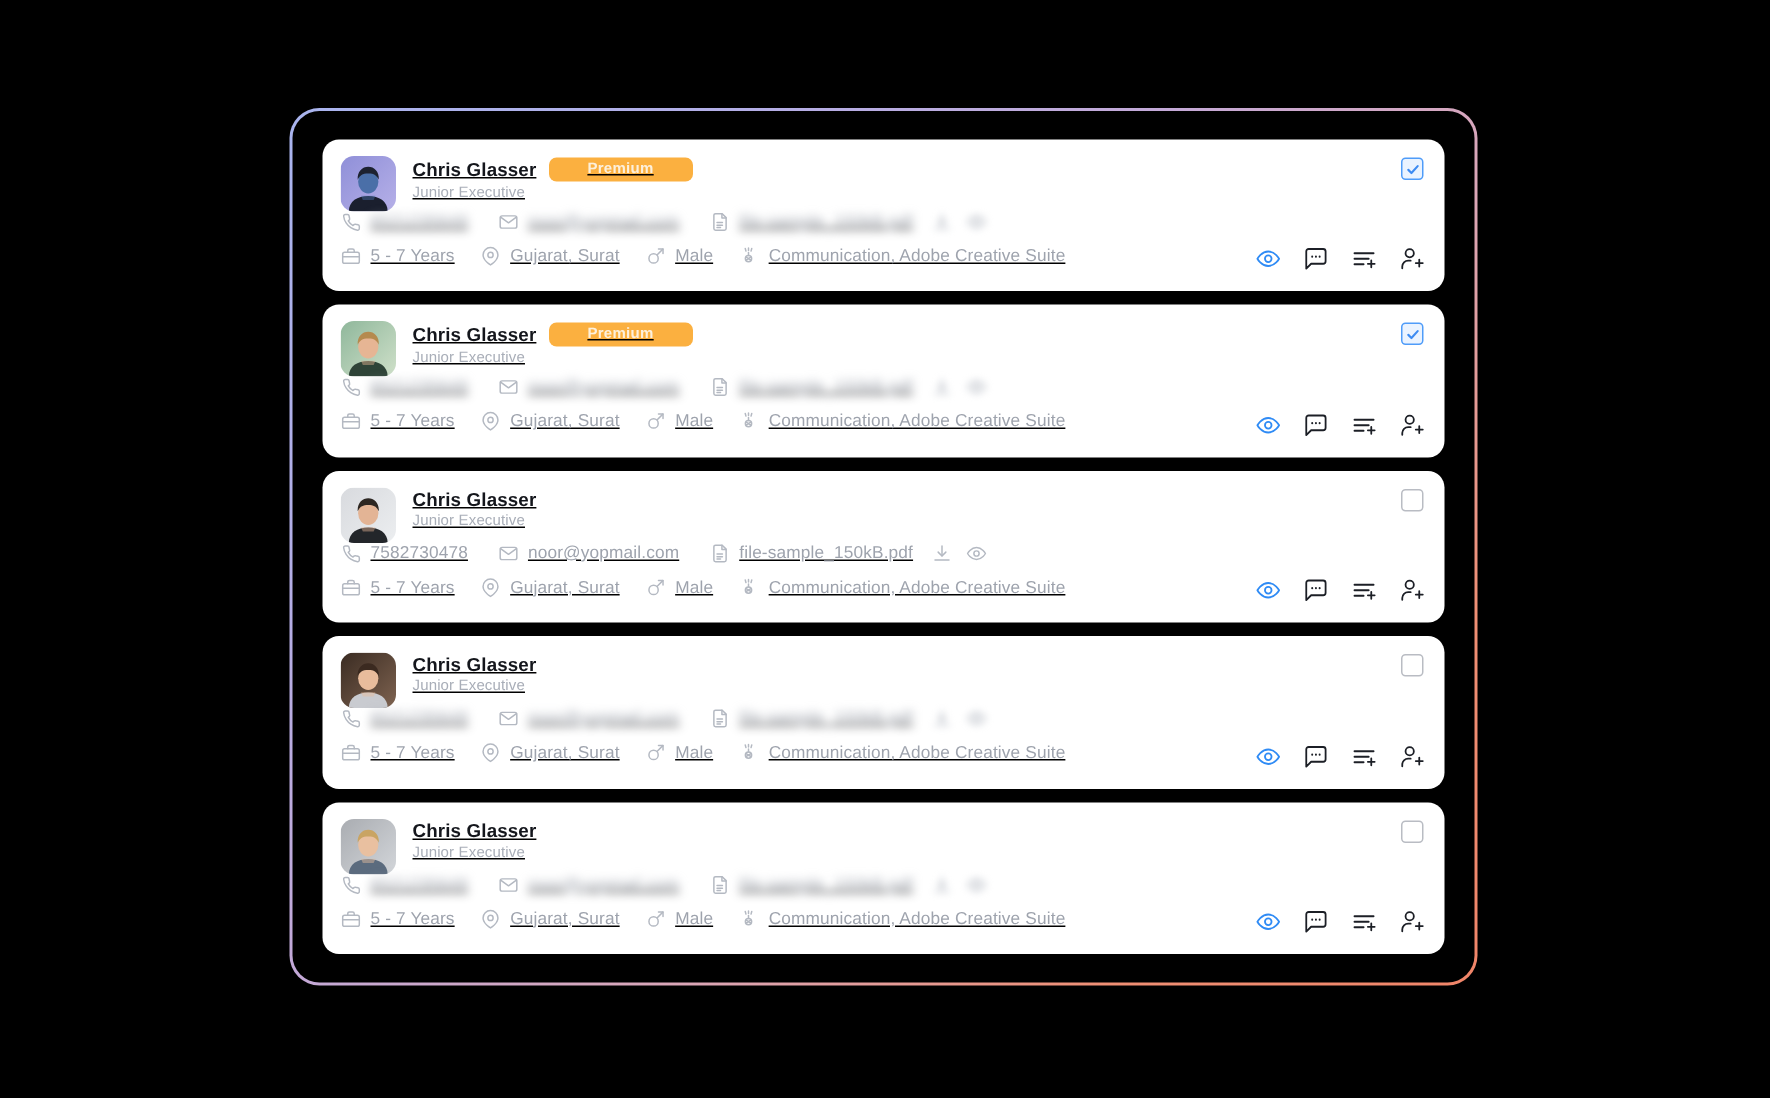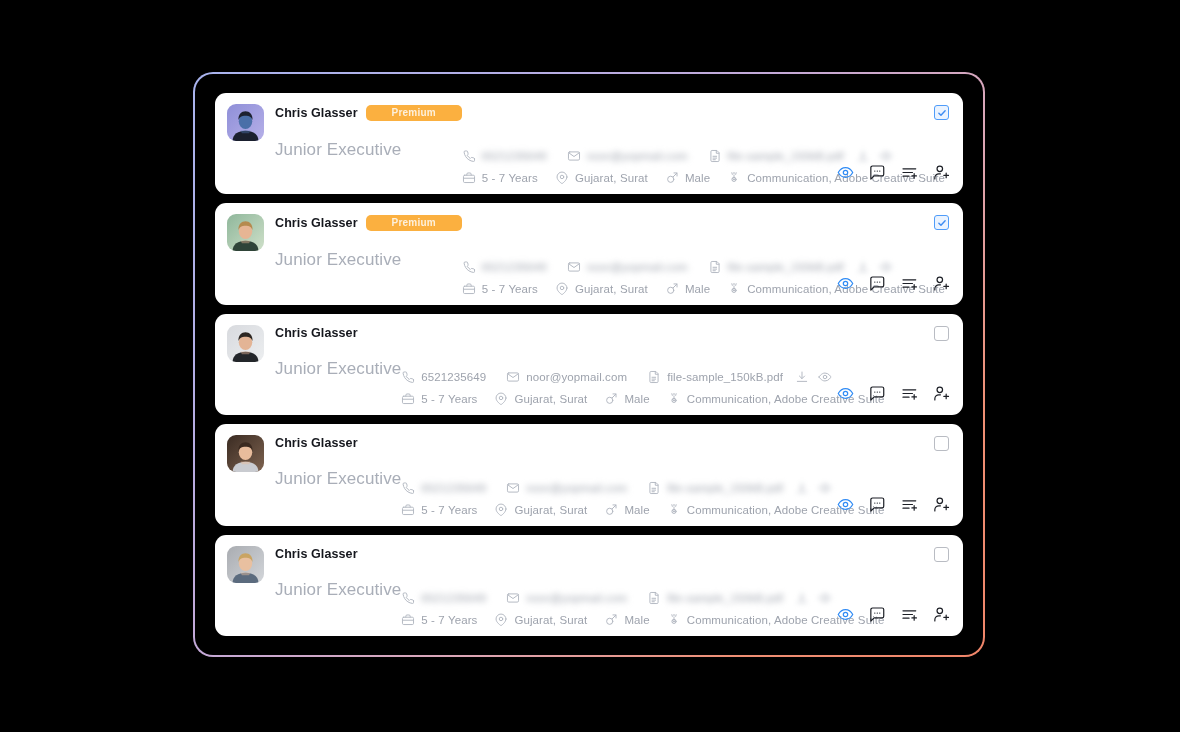--- a/index.html
+++ b/index.html
@@ -19,42 +19,42 @@
     width:100%; height:100%; border-radius:18px; background:#000;
     padding:19px 20px; display:flex; flex-direction:column; gap:9px;
     overflow:hidden;
   }
 
   
   .card{
     position:relative; background:#fff; border-radius:11px;
     padding:11px 14px 9px 12px; flex:1 1 0; min-height:0;
     box-shadow:0 1px 3px rgba(0,0,0,.10);
-    display:flex; 
+    display:flex; flex-direction:column;text-decoration:underline;
   }
 
   .head{ display:flex; align-items:flex-start; gap:11px; }
   .avatar{
     width:37px; height:37px; border-radius:9px; flex:none;
     overflow:hidden; position:relative;
   }
   .avatar svg{ display:block; width:100%; height:100%; }
 
   .namewrap{ padding-top:1px; }
   .nameline{ display:flex; align-items:center; gap:8px; }
   .name{ font-size:12.5px; font-weight:700; color:#14161c; letter-spacing:.1px; }
   .badge{
     font-size:10px; color:#fdf0dc; background:#fbb040;
     padding:2px 26px 3px; border-radius:5px; font-weight:600; letter-spacing:.2px;
   }
-  .role{ font-size:17px; color:#a9aeb8; margin-top:19px; letter-spacing:.1px; }
+  .role{ font-size:10px; color:#a9aeb8; margin-top:2px; letter-spacing:.1px; }
 
   
   .rows{ margin-top:auto; }
-  .row{ display:flex; align-items:flex-end; }
+  .row{ display:flex; align-items:flex-start; }
   .row1{ gap:20px; height:23px; }
   .row2{ gap:17px; height:22px; }
   .item{ display:flex; align-items:center; gap:6px; }
   .item .txt{ font-size:11.5px; color:#9ea3ad; white-space:nowrap; letter-spacing:.1px; }
   .ico{ display:block; flex:none; color:#b4b9c2; }
   .ico svg{ display:block; }
   .mini{ display:flex; align-items:center; gap:9px; margin-left:-8px; }
 
   .blurred .txt{ filter:blur(3.2px); }
   .blurred .mini .ico{ filter:blur(2.6px); }
@@ -415,21 +415,21 @@
    </div>
 
    <div class="rows">
      <div class="row row1">
        <div class="item">
          <span class="ico">
                   <svg width="14" height="14" viewBox="0 0 24 24" fill="none" stroke="currentColor" stroke-width="1.7" stroke-linecap="round" stroke-linejoin="round">
                     <path d="M21.5 16.9v2.6a1.8 1.8 0 0 1-2 1.8 17.8 17.8 0 0 1-7.7-2.8 17.5 17.5 0 0 1-5.4-5.4A17.8 17.8 0 0 1 3.6 5.4a1.8 1.8 0 0 1 1.8-2h2.6a1.8 1.8 0 0 1 1.8 1.6c.1 1 .3 1.8.6 2.7a1.8 1.8 0 0 1-.4 1.9l-1.1 1.1a14 14 0 0 0 5.4 5.4l1.1-1.1a1.8 1.8 0 0 1 1.9-.4c.9.3 1.8.5 2.7.6a1.8 1.8 0 0 1 1.5 1.8z"></path>
                   </svg>
                 </span>
-         <span class="txt">6521235649</span>
+         <span class="txt">7582730478</span>
        </div>
        <div class="item">
          <span class="ico">
                   <svg width="14" height="14" viewBox="0 0 24 24" fill="none" stroke="currentColor" stroke-width="1.7" stroke-linecap="round" stroke-linejoin="round">
                     <rect x="2.5" y="5" width="19" height="14" rx="2.2"></rect>
                     <path d="M3 6.5l9 6.4 9-6.4"></path>
                   </svg>
                 </span>
          <span class="txt">noor@yopmail.com</span>
        </div>

